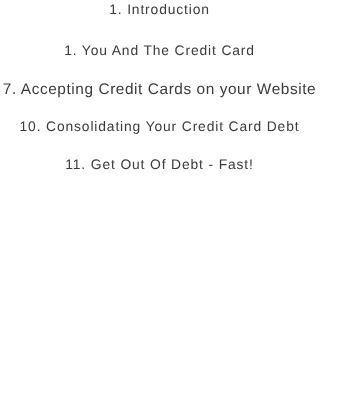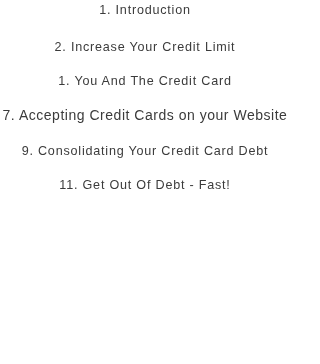--- a/index.html
+++ b/index.html
@@ -66,39 +66,36 @@
 </head>
 <body>
 
 <div id="toc-page">
   <ul id="toc-list">
 
     <li class="toc-entry">
       <span class="toc-entry-text">1. Introduction</span>
     </li>
 
-    <li class="toc-entry">
-      <span class="toc-entry-text">2. Increase Your Credit Limit</span>
-    </li>
 
     <li class="toc-entry">
       <span class="toc-entry-text">1. You And The Credit Card</span>
     </li>
 
 
 
 
     <li class="toc-entry wide">
       <span class="toc-entry-text">7. Accepting Credit Cards on your Website</span>
     </li>
 
 
 
     <li class="toc-entry">
-      <span class="toc-entry-text">9. Consolidating Your Credit Card Debt</span>
+      <span class="toc-entry-text">10. Consolidating Your Credit Card Debt</span>
     </li>
 
     <li class="toc-entry">
       <span class="toc-entry-text">11. Get Out Of Debt - Fast!</span>
     </li>
 
   </ul>
 </div>
 
 </body></html>

